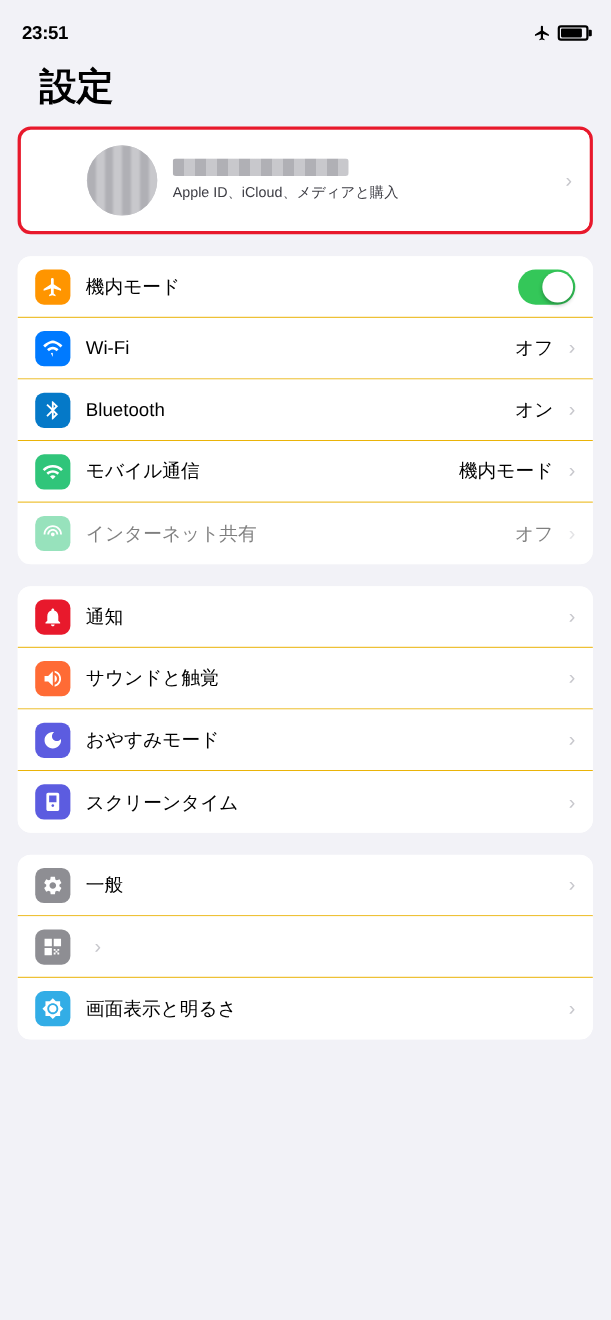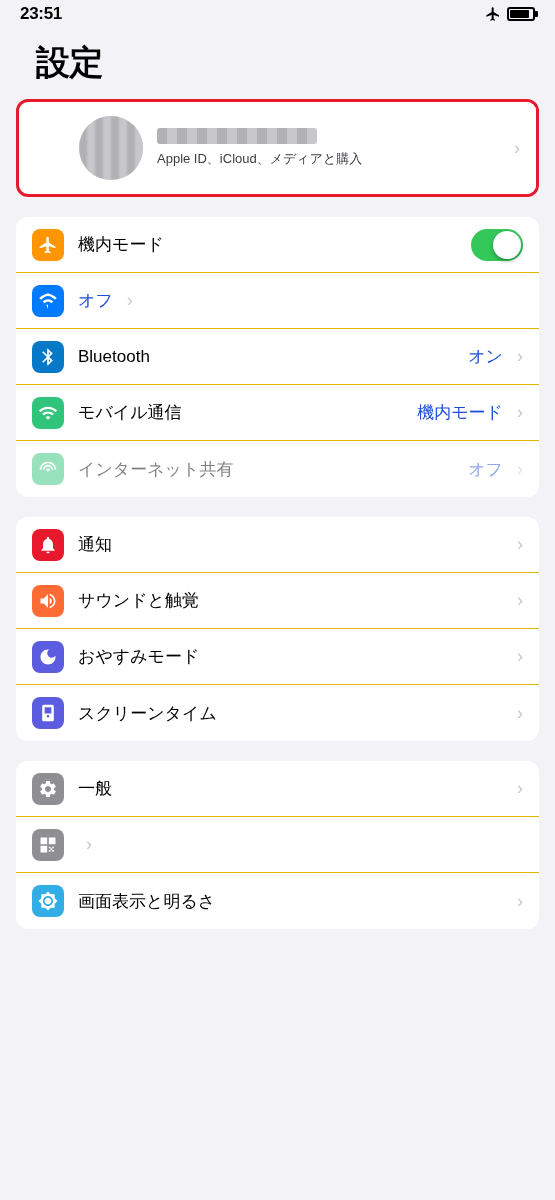--- a/index.html
+++ b/index.html
@@ -11,21 +11,21 @@
       font-family: -apple-system, "Helvetica Neue", Arial, sans-serif;
       color: #000;
       overflow-x: hidden;
     }
 
     
     .status-bar {
       display: flex;
       justify-content: space-between;
       align-items: center;
-      padding: 4px 20px 6px 20px;
+      padding: 20px 20px 6px 20px;
       background: #f2f2f7;
     }
     .status-time {
       font-size: 17px;
       font-weight: 600;
       letter-spacing: -0.3px;
     }
     .status-icons {
       display: flex;
       align-items: center;
@@ -186,21 +186,21 @@
     .icon-gray { background: #8e8e93; }
     .icon-teal { background: #32ade6; }
 
     .row-label {
       flex: 1;
       font-size: 17px;
       color: #000;
     }
     .row-value {
       font-size: 17px;
-      color: #1d4ed8;
+      color: #000000;
       margin-right: 6px;
     }
 
     
     .toggle {
       width: 52px;
       height: 32px;
       border-radius: 16px;
       background: #34c759;
       position: relative;
@@ -277,20 +277,21 @@
         <div class="toggle-knob"></div>
       </div>
     </div>
 
     <div class="settings-row">
       <div class="icon-wrap icon-blue">
         <svg class="icon-svg" viewBox="0 0 24 24" fill="white">
           <path d="M1.5 8.5C5.2 4.8 10.4 3 12 3s6.8 1.8 10.5 5.5l-2.1 2.1C17.5 7.7 14.8 6 12 6S6.5 7.7 3.6 10.6zm4.2 4.2C7.4 11 9.6 10 12 10s4.6 1 6.3 2.7l-2.1 2.1C15 13.6 13.5 13 12 13s-3 .6-4.2 1.8zm4.2 4.2c.8-.8 2-.8 2.1 0L12 21l-.1-.1z"></path>
         </svg>
       </div>
+      <span class="row-label">Wi-Fi</span>
       <span class="row-value">オフ</span>
       <span class="chevron">›</span>
     </div>
 
     <div class="settings-row">
       <div class="icon-wrap icon-blue-dark">
         <svg class="icon-svg" viewBox="0 0 24 24" fill="white">
           <path d="M17.71 7.71L12 2h-1v7.59L6.41 5 5 6.41 10.59 12 5 17.59 6.41 19 11 14.41V22h1l5.71-5.71-4.3-4.29 4.3-4.29zM13 5.83l1.88 1.88L13 9.59V5.83zm1.88 10.46L13 18.17v-3.76l1.88 1.88z"></path>
         </svg>
       </div>

